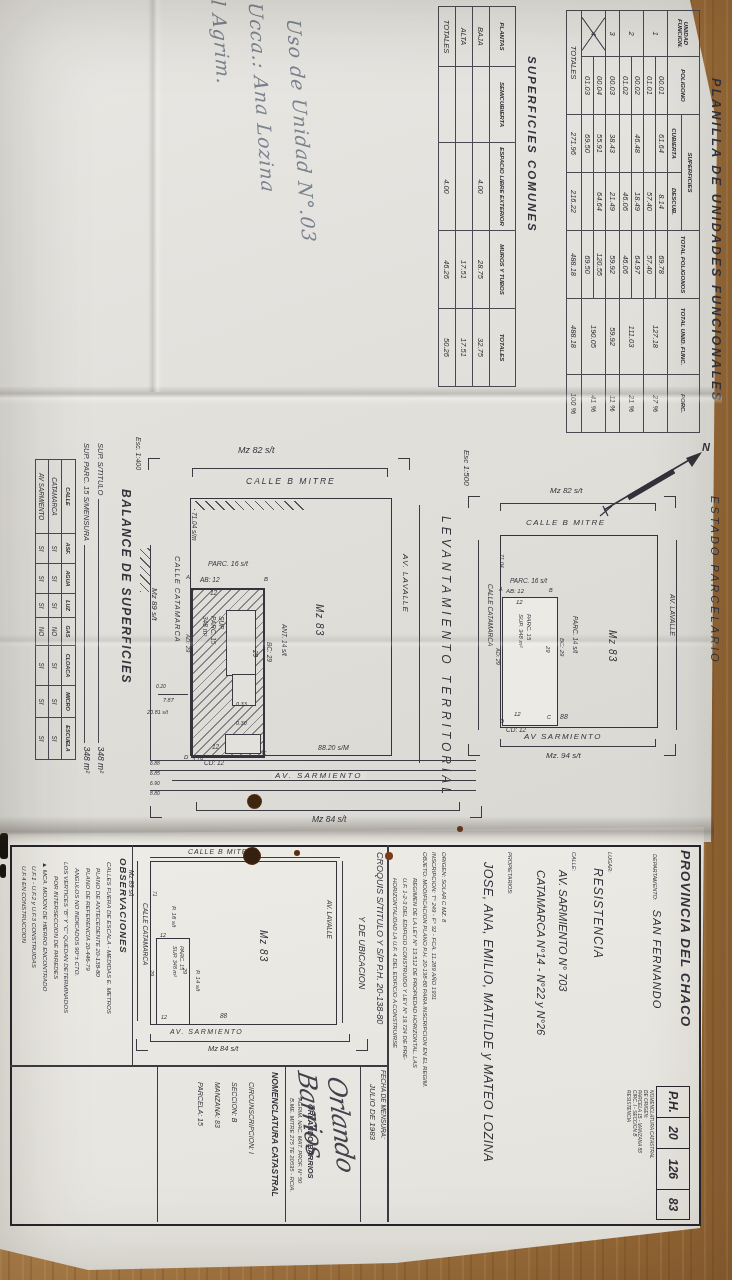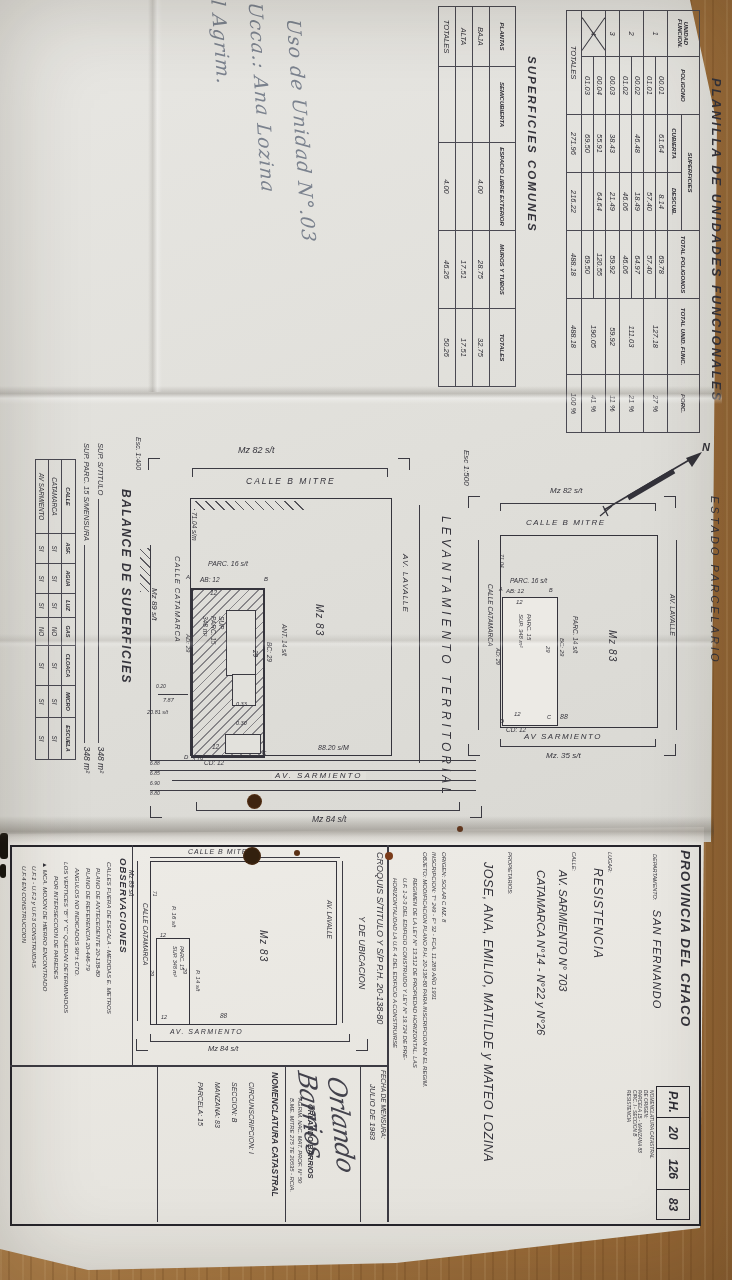--- a/index.html
+++ b/index.html
@@ -320,21 +320,21 @@
     <div class="lbl" style="left:500px;top:719px;font-size:5.5px">D</div>
     <div class="lbl" style="left:547px;top:715px;font-size:5.5px">C</div>
     <div class="lbl" style="left:506px;top:727px;font-size:6.5px">CD: 12</div>
     <div class="lbl" style="left:560px;top:713px;font-size:7px">88</div>
     <div class="lbl" style="left:524px;top:733px;font-size:8px;letter-spacing:1.5px">AV SARMIENTO</div>
     <div class="hl" style="left:500px;top:746px;width:156px"></div>
     <div class="vl" style="left:500px;top:739px;height:7px"></div>
     <div class="vl" style="left:655px;top:739px;height:7px"></div>
     <div class="ck" style="left:468px;top:744px;transform:scaleY(-1)"></div>
     <div class="ck" style="left:664px;top:744px;transform:scale(-1)"></div>
-    <div class="lbl" style="left:546px;top:752px;font-size:8px">Mz. 35 s/t</div>
+    <div class="lbl" style="left:546px;top:752px;font-size:8px">Mz. 94 s/t</div>
   </div>
 
   <div class="box" style="left:10px;top:845px;width:687px;height:377px;border-width:2.2px;border-color:#26252c"></div>
   <div class="vl" style="left:387px;top:845px;height:377px;width:1.8px"></div>
   <div class="hl" style="left:10px;top:1065px;width:377px;height:1.8px"></div>
   <div class="vl" style="left:132px;top:845px;height:220px"></div>
   <div class="vl" style="left:360px;top:1065px;height:157px"></div>
   <div class="vl" style="left:285px;top:1065px;height:157px"></div>
   <div class="vl" style="left:157px;top:1065px;height:157px"></div>
 

